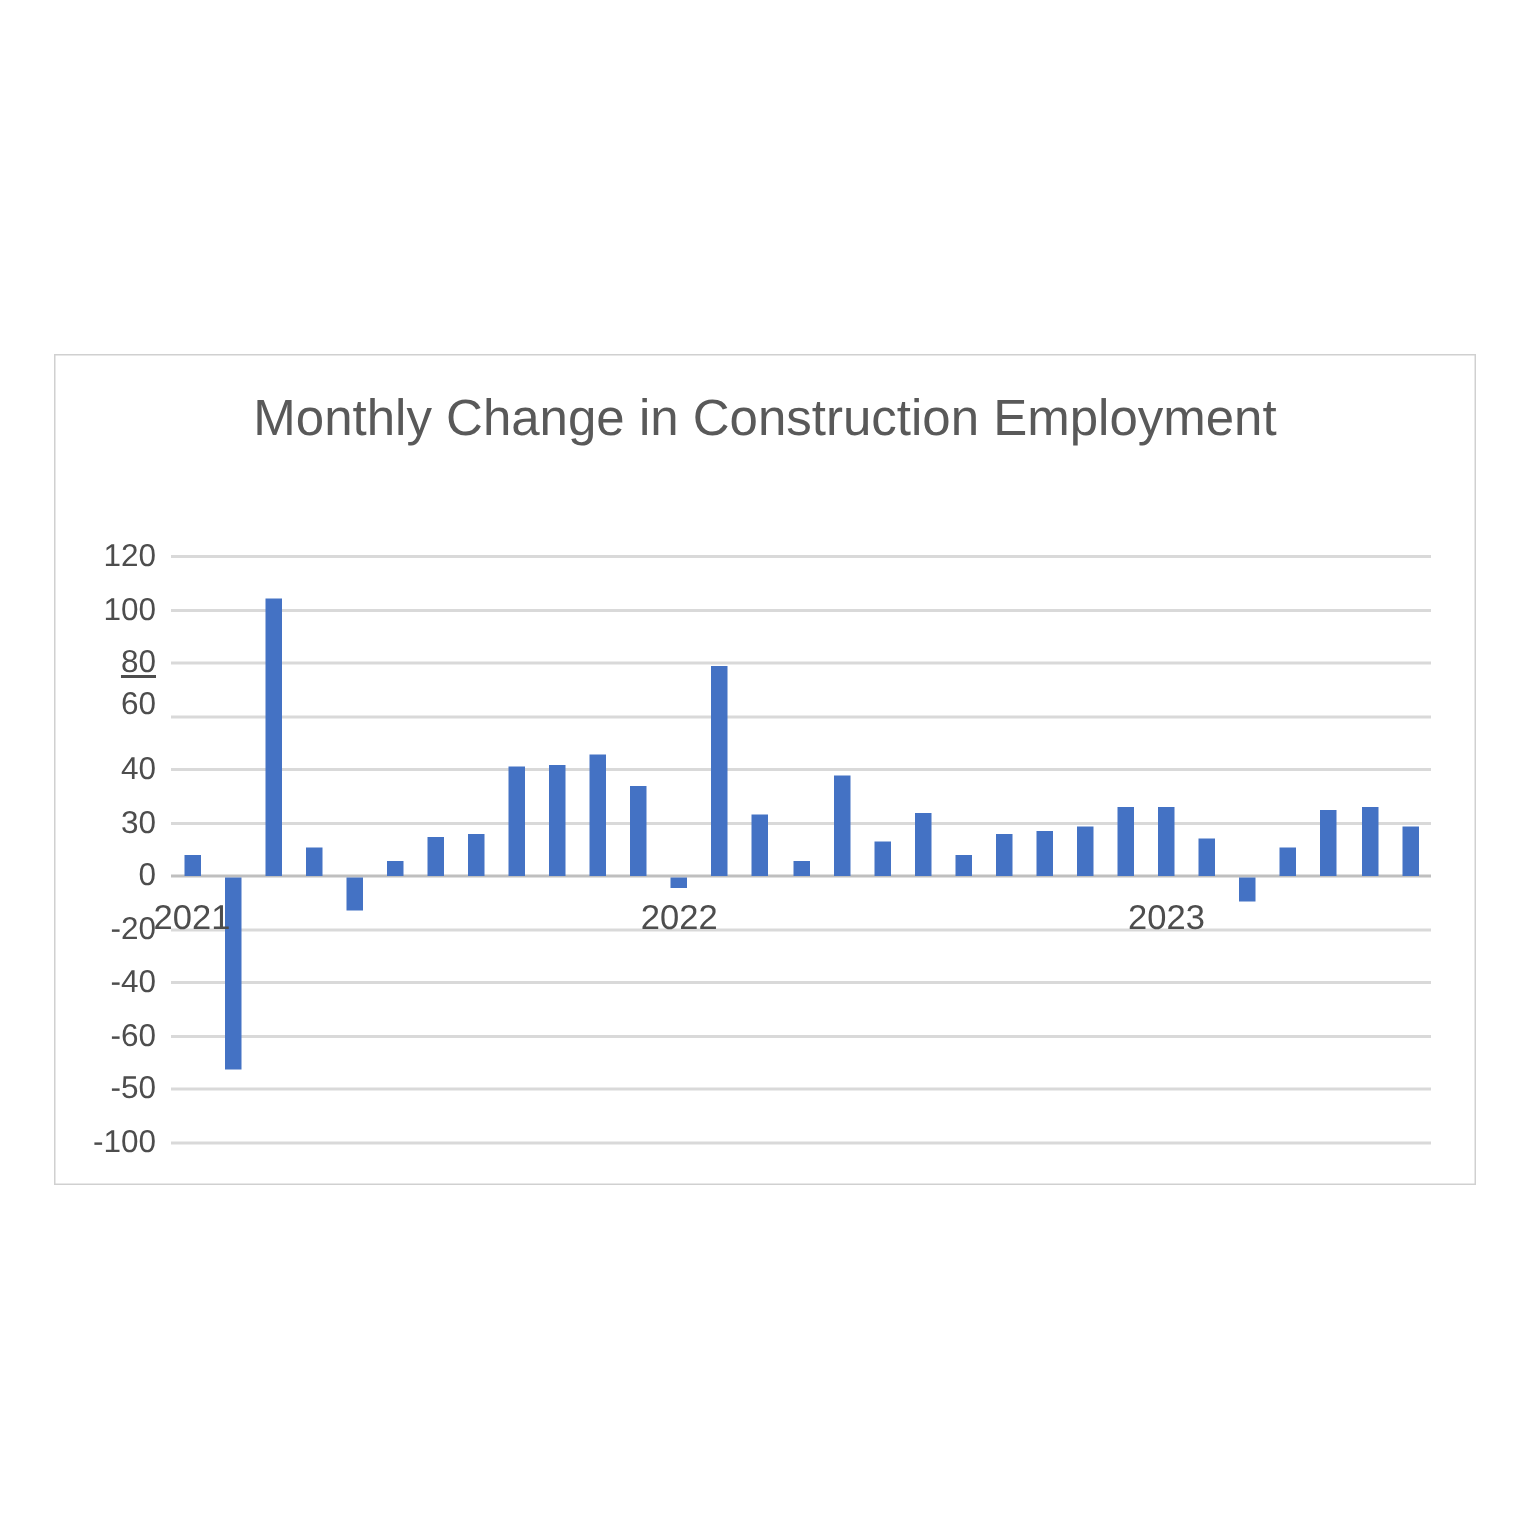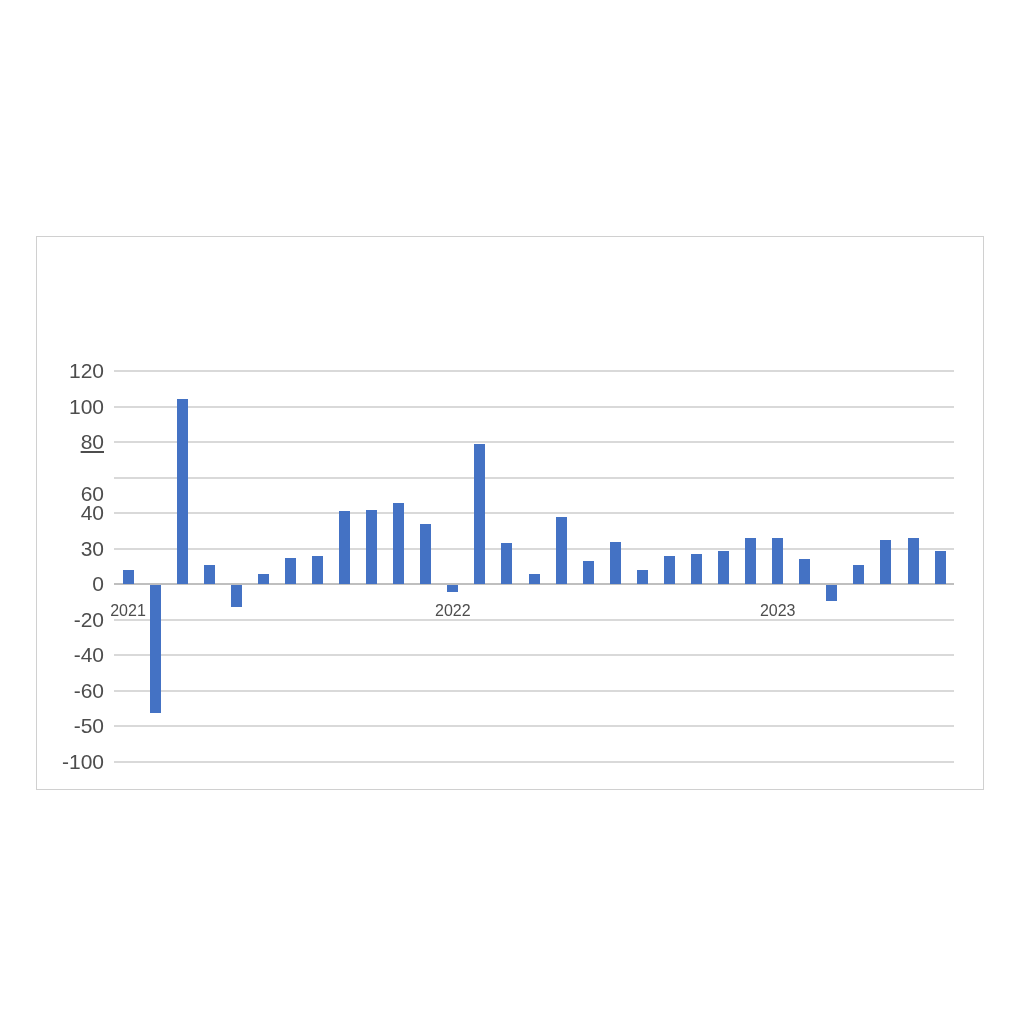--- a/index.html
+++ b/index.html
@@ -23,38 +23,39 @@
   .gridline.zero{border-top:2px solid #bfbfbf;}
   .ytick{
     position:absolute;left:-72px;width:62px;text-align:right;
     color:#4d4d4d;font-size:21px;line-height:26px;
   }
   .bar{
     position:absolute;width:11px;background:#4472C4;
   }
   .yearlabel{
     position:absolute;width:90px;text-align:center;
-    color:#4d4d4d;font-size:16px;line-height:26px;top:227px;
+    color:#4d4d4d;font-size:23px;line-height:26px;top:227px;
   }
 </style>
 </head>
 <body>
 
 <div class="chart-frame">
   <div class="chart-title">
+    <div>Monthly Change in Construction Employment</div>
   </div>
   <div class="plot-area" id="plot">
       <div class="gridline" style="top: -1px;"></div>
       <div class="ytick" style="top: -13px;">120</div>
       <div class="gridline" style="top: 34.5455px;"></div>
       <div class="ytick" style="top: 22.5455px;">100</div>
       <div class="gridline" style="top: 70.0909px;"></div>
       <div class="ytick" style="top: 58.0909px; text-decoration: underline;">80</div>
       <div class="gridline" style="top: 105.636px;"></div>
-      <div class="ytick" style="top: 110px;">60</div>
+      <div class="ytick" style="top: 86px;">60</div>
       <div class="gridline" style="top: 141.182px;"></div>
       <div class="ytick" style="top: 129.182px;">40</div>
       <div class="gridline" style="top: 176.727px;"></div>
       <div class="ytick" style="top: 164.727px;">30</div>
       <div class="gridline zero" style="top: 212.273px;"></div>
       <div class="ytick" style="top: 200.273px;">0</div>
       <div class="gridline" style="top: 247.818px;"></div>
       <div class="ytick" style="top: 235.818px;">-20</div>
       <div class="gridline" style="top: 283.364px;"></div>
       <div class="ytick" style="top: 271.364px;">-40</div>

